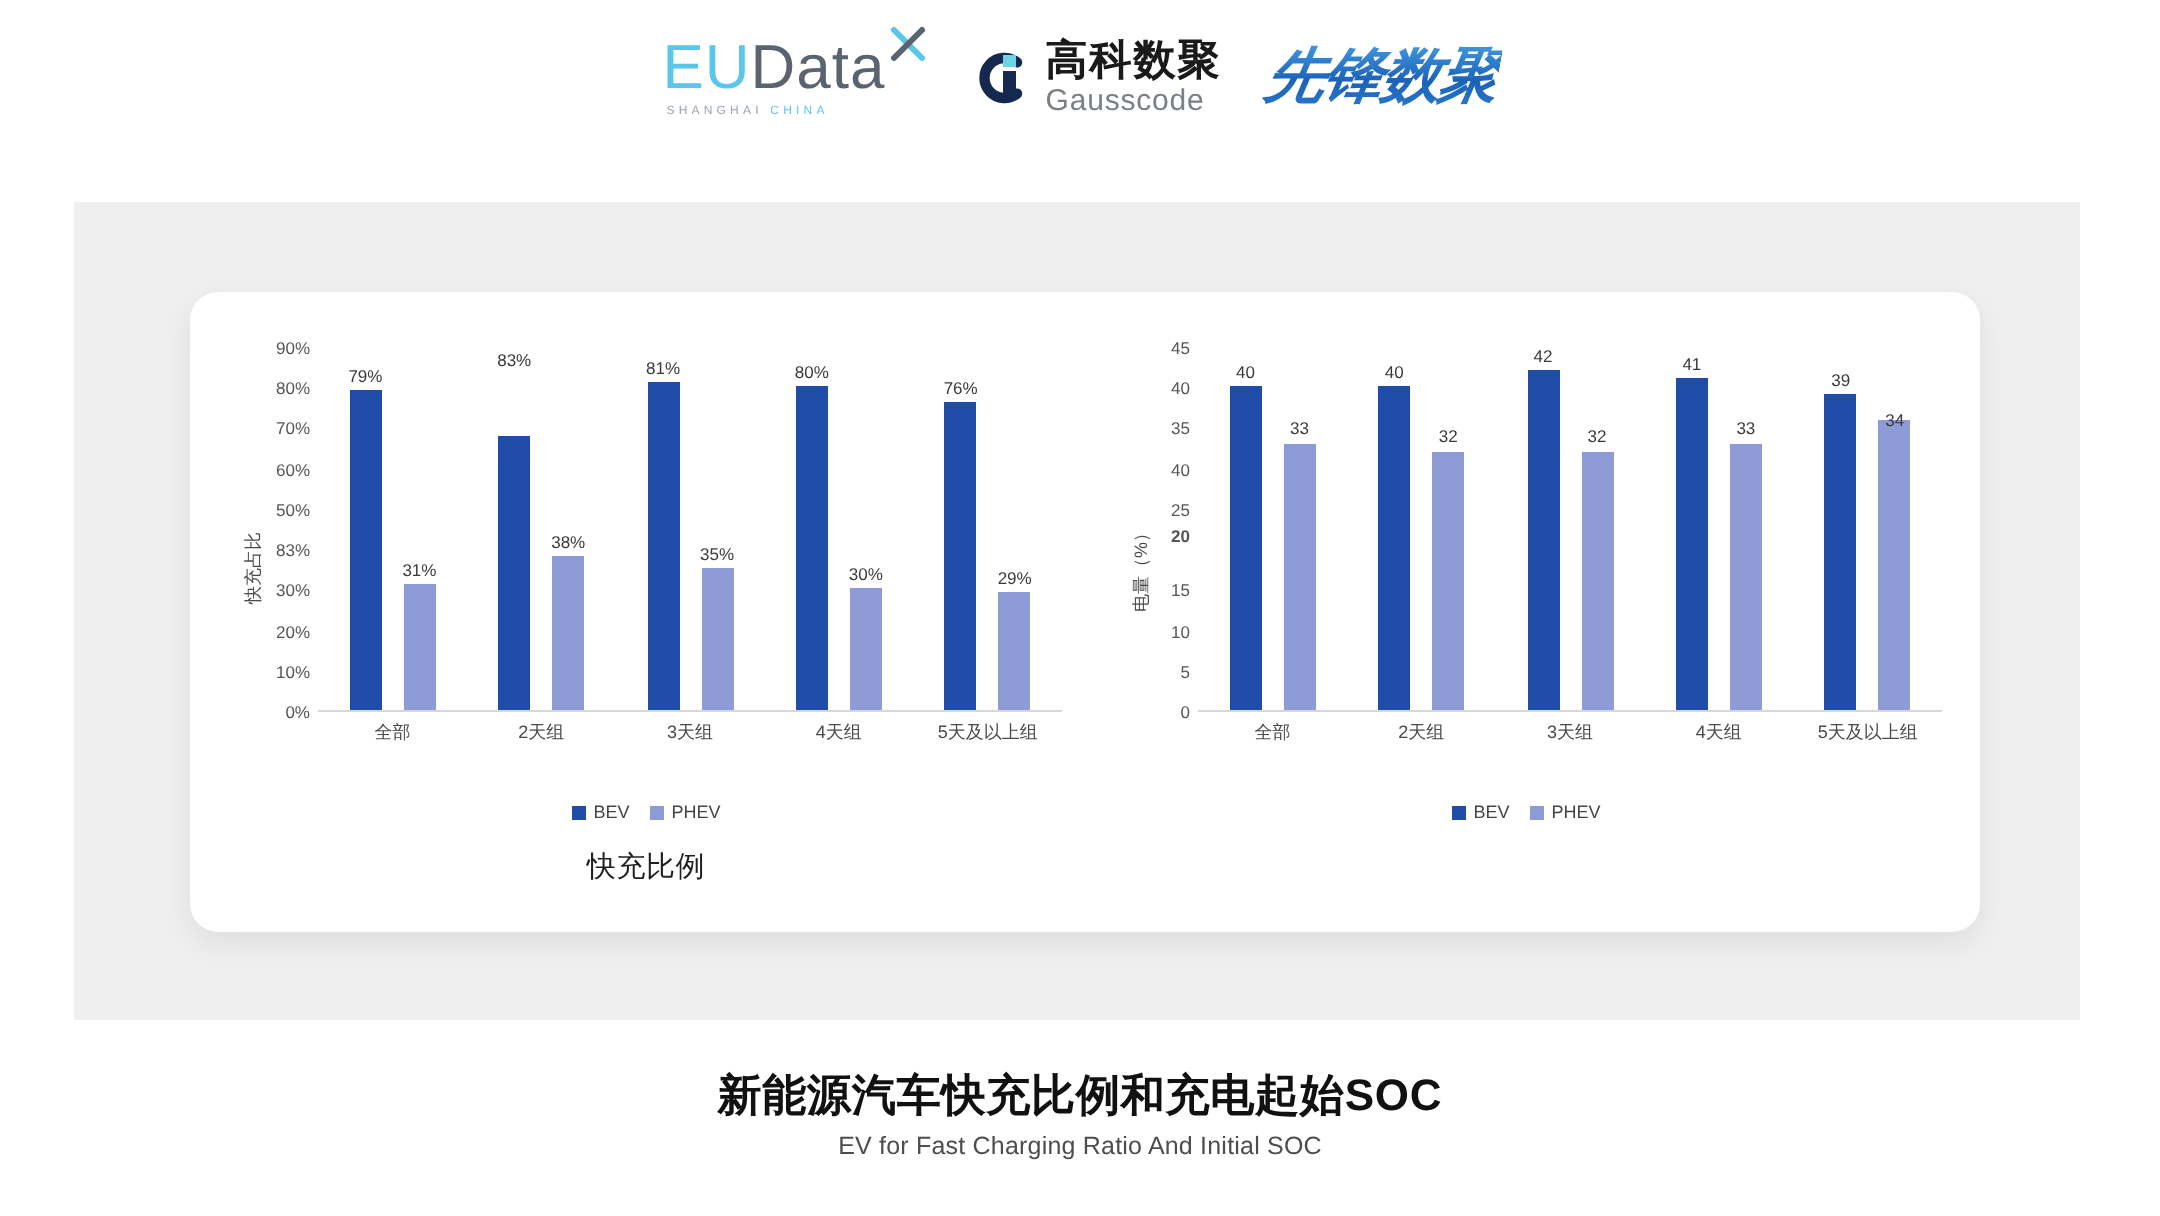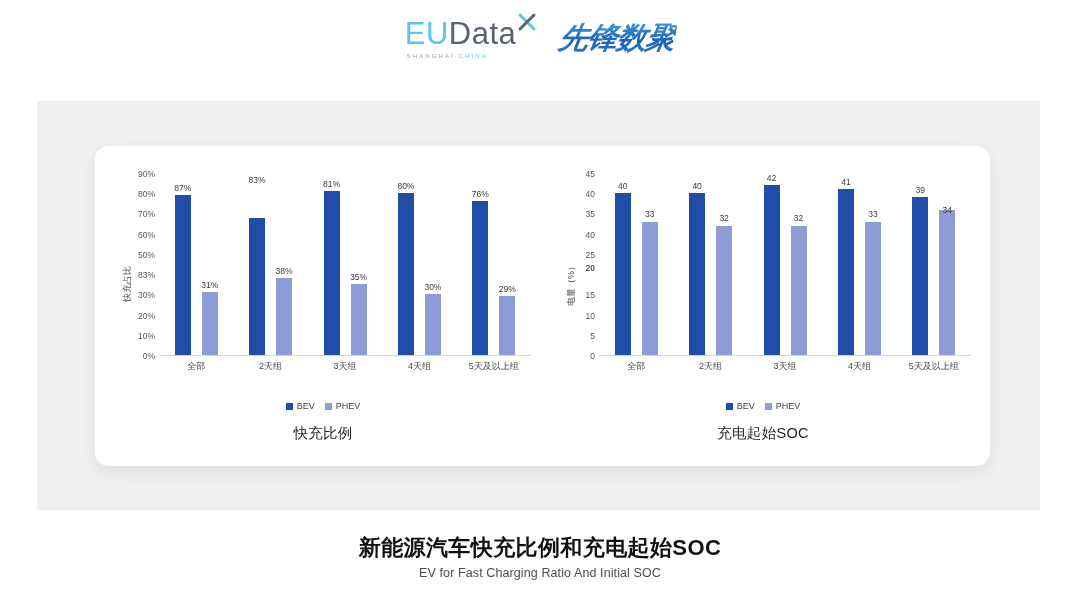--- a/index.html
+++ b/index.html
@@ -125,20 +125,33 @@
             <path d="M17 3 L3 17" stroke="#5a6470" stroke-width="3" stroke-linecap="round"></path>
           </svg>
         </span>
       </div>
       <div class="evd-sub">
         <span class="sh">SHANGHAI</span>
         <span class="cn">CHINA</span>
       </div>
     </div>
 
+    <div class="logo-gauss">
+      <span class="g-mark">
+        <svg width="30" height="30" viewBox="0 0 30 30">
+          <path d="M22.5 7.2 A10 10 0 1 0 22.5 22.8" fill="none" stroke="#15294e" stroke-width="5.2" stroke-linecap="round"></path>
+          <rect x="15.5" y="3.5" width="6.5" height="6" fill="#6fd3e6"></rect>
+          <rect x="15.5" y="11.5" width="6.5" height="11" fill="#15294e"></rect>
+        </svg>
+      </span>
+      <span class="g-text">
+        <span class="g-cn">高科数聚</span>
+        <span class="g-en">Gausscode</span>
+      </span>
+    </div>
 
     <div class="logo-xf">先锋数聚</div>
   </div>
 
   <div class="gray-panel"></div>
 
   <div class="white-card">
 
     <div class="chart-block" id="chart-left">
       <div class="plot-wrap">
@@ -153,21 +166,21 @@
             <div class="ytick" style="top: 60.6667px;">60%</div>
             <div class="ytick" style="top: 40.4444px;">70%</div>
             <div class="ytick" style="top: 20.2222px;">80%</div>
             <div class="ytick" style="top: 0px;">90%</div>
           </div>
         <div class="plot">
           <div class="groups">
               <div class="group">
                 <div class="bar" style="height: 159.756px;">
                   <div class="fill" style="height: 100%; background: rgb(31, 77, 168);"></div>
-                  <div class="vlab" style="bottom: 162.756px;">87%</div>
+                  <div class="vlab" style="bottom: 162.756px;">79%</div>
                 </div>
                 <div class="bar" style="height: 62.6889px;">
                   <div class="fill" style="height: 100%; background: rgb(141, 155, 214);"></div>
                   <div class="vlab" style="bottom: 65.6889px;">31%</div>
                 </div>
               </div>
               <div class="group">
                 <div class="bar" style="height: 137px;">
                   <div class="fill" style="height: 100%; background: rgb(31, 77, 168);"></div>
                   <div class="vlab" style="bottom: 170.844px;">83%</div>
@@ -310,21 +323,20 @@
       <div class="legend">
           <div class="item">
             <span class="sw" style="background: rgb(31, 77, 168);"></span>
             <span class="lb">BEV</span>
           </div>
           <div class="item">
             <span class="sw" style="background: rgb(141, 155, 214);"></span>
             <span class="lb">PHEV</span>
           </div>
         </div>
-      <div class="chart-caption">充电起始SOC</div>
     </div>
 
   </div>
 
   <div class="main-title">新能源汽车快充比例和充电起始SOC</div>
   <div class="sub-title">EV for Fast Charging Ratio And Initial SOC</div>
 
 </div>
 
 </body></html>

